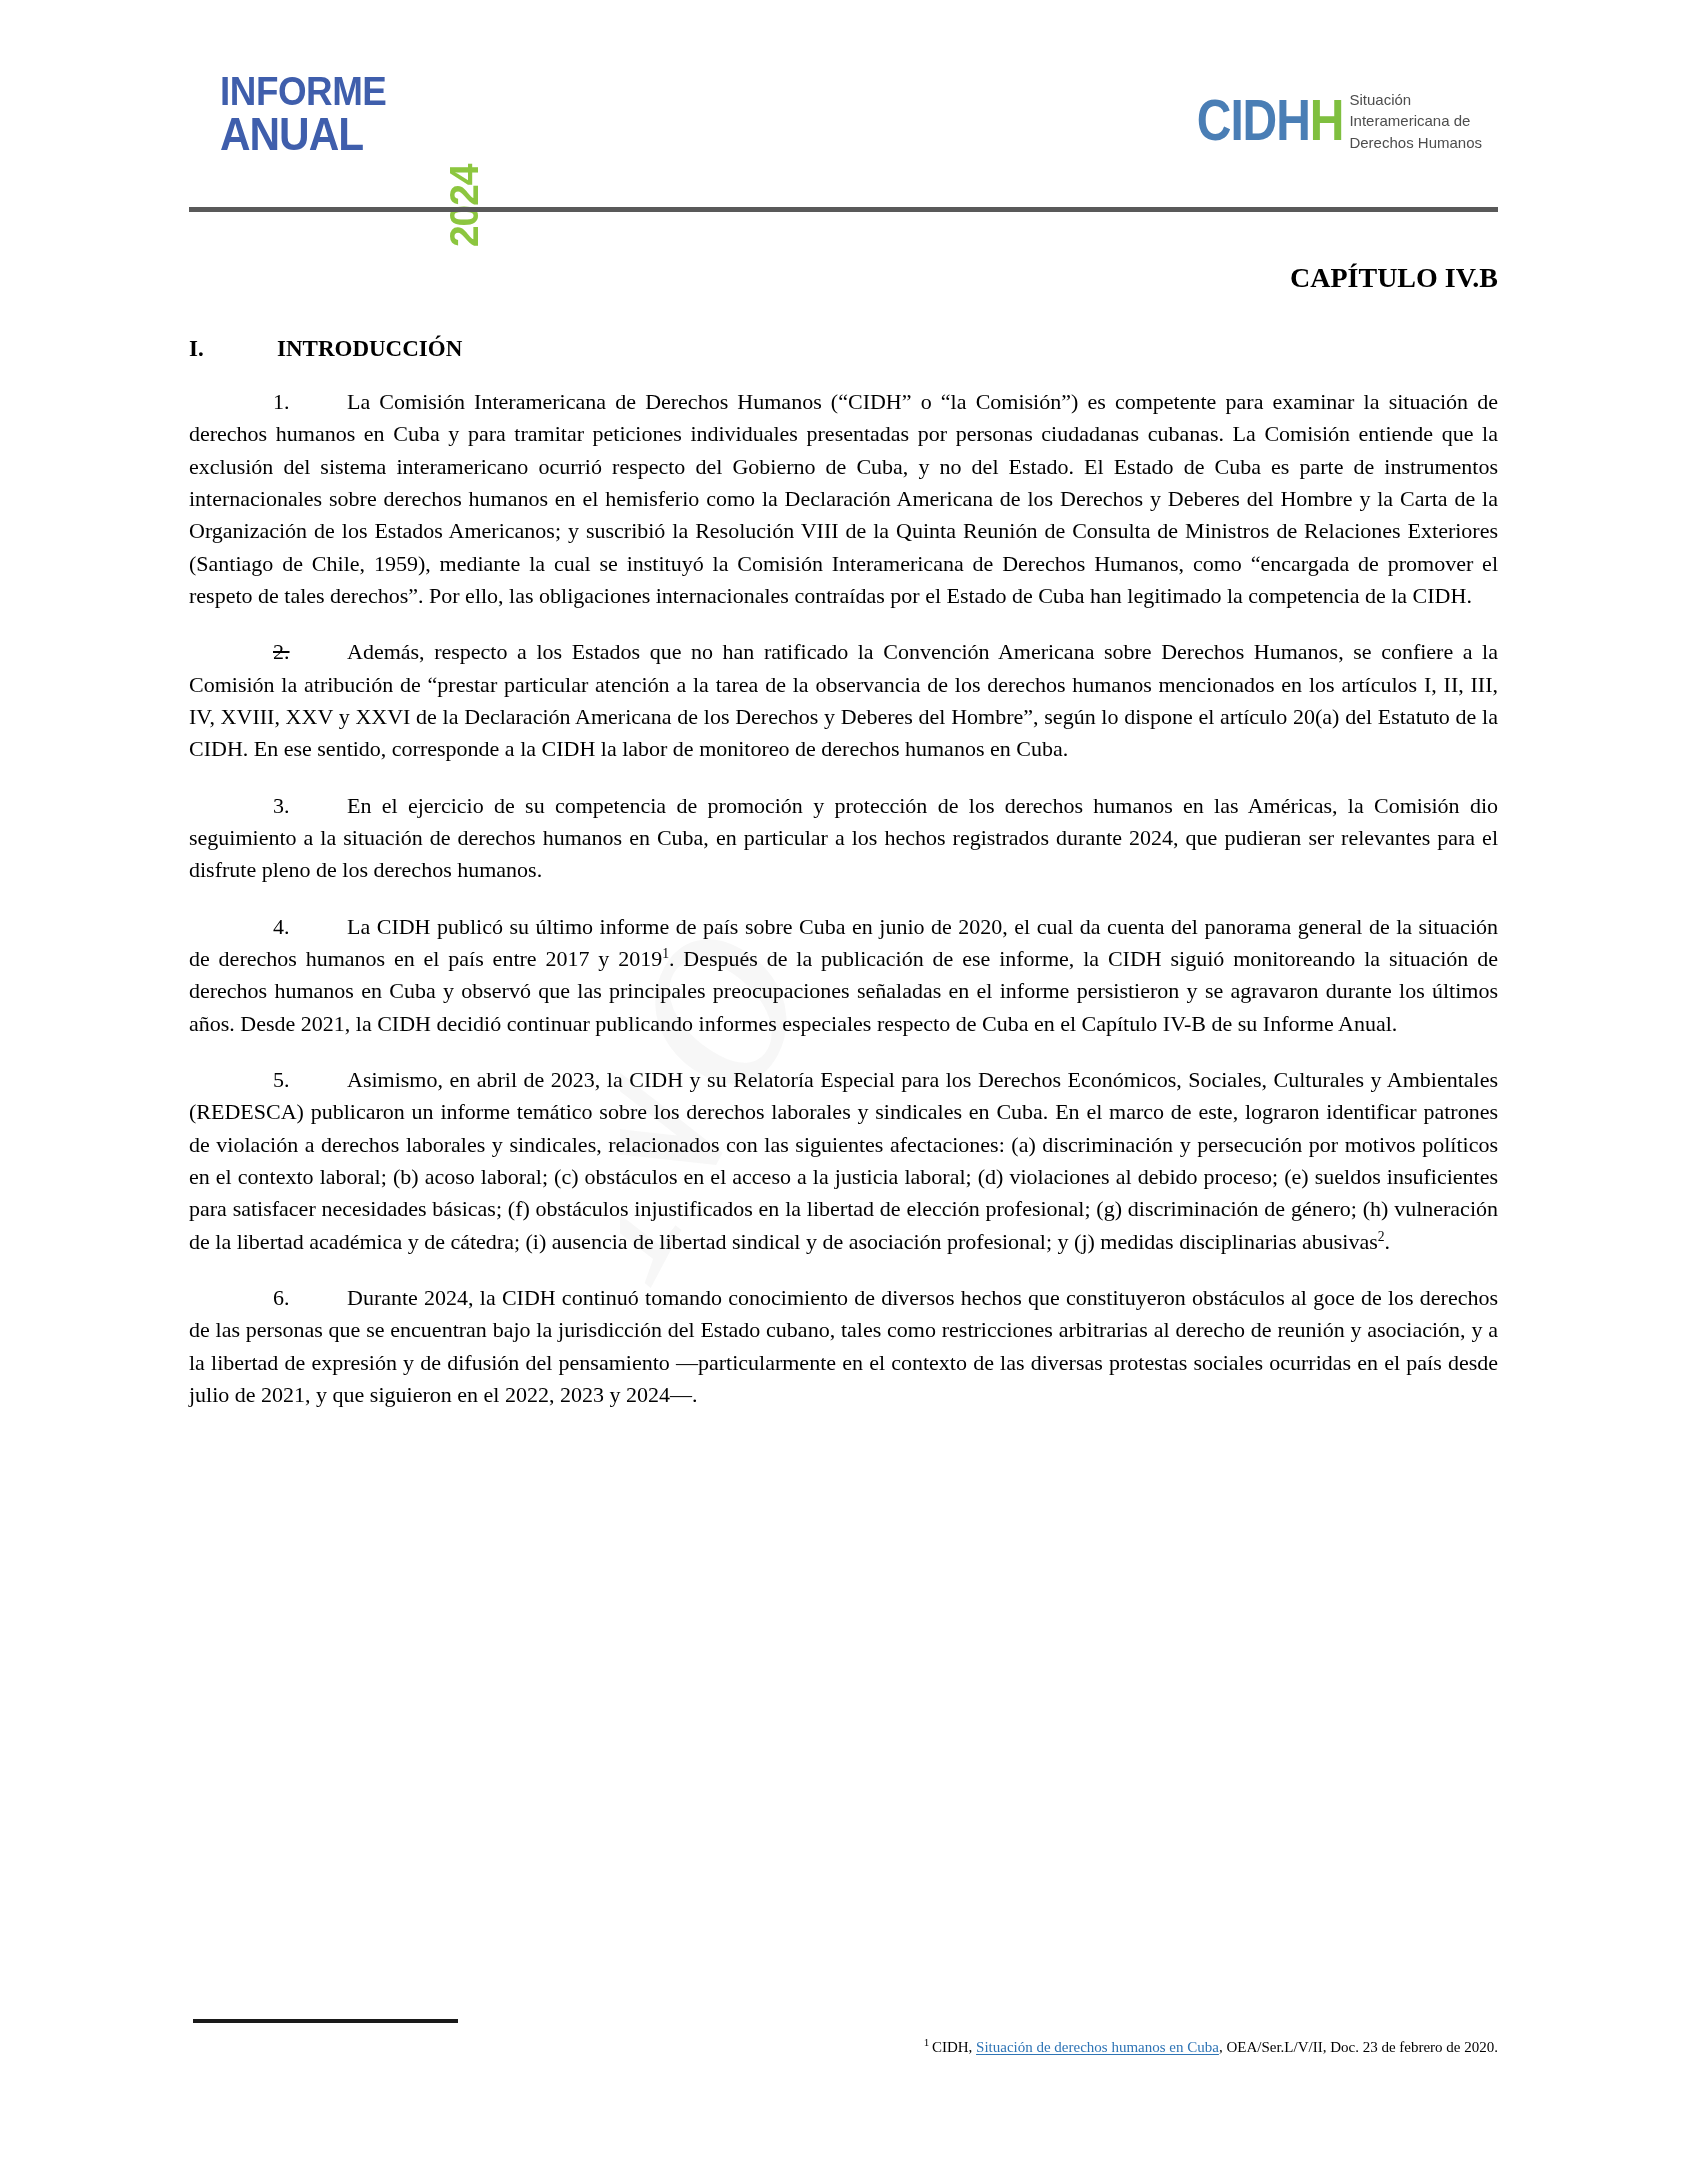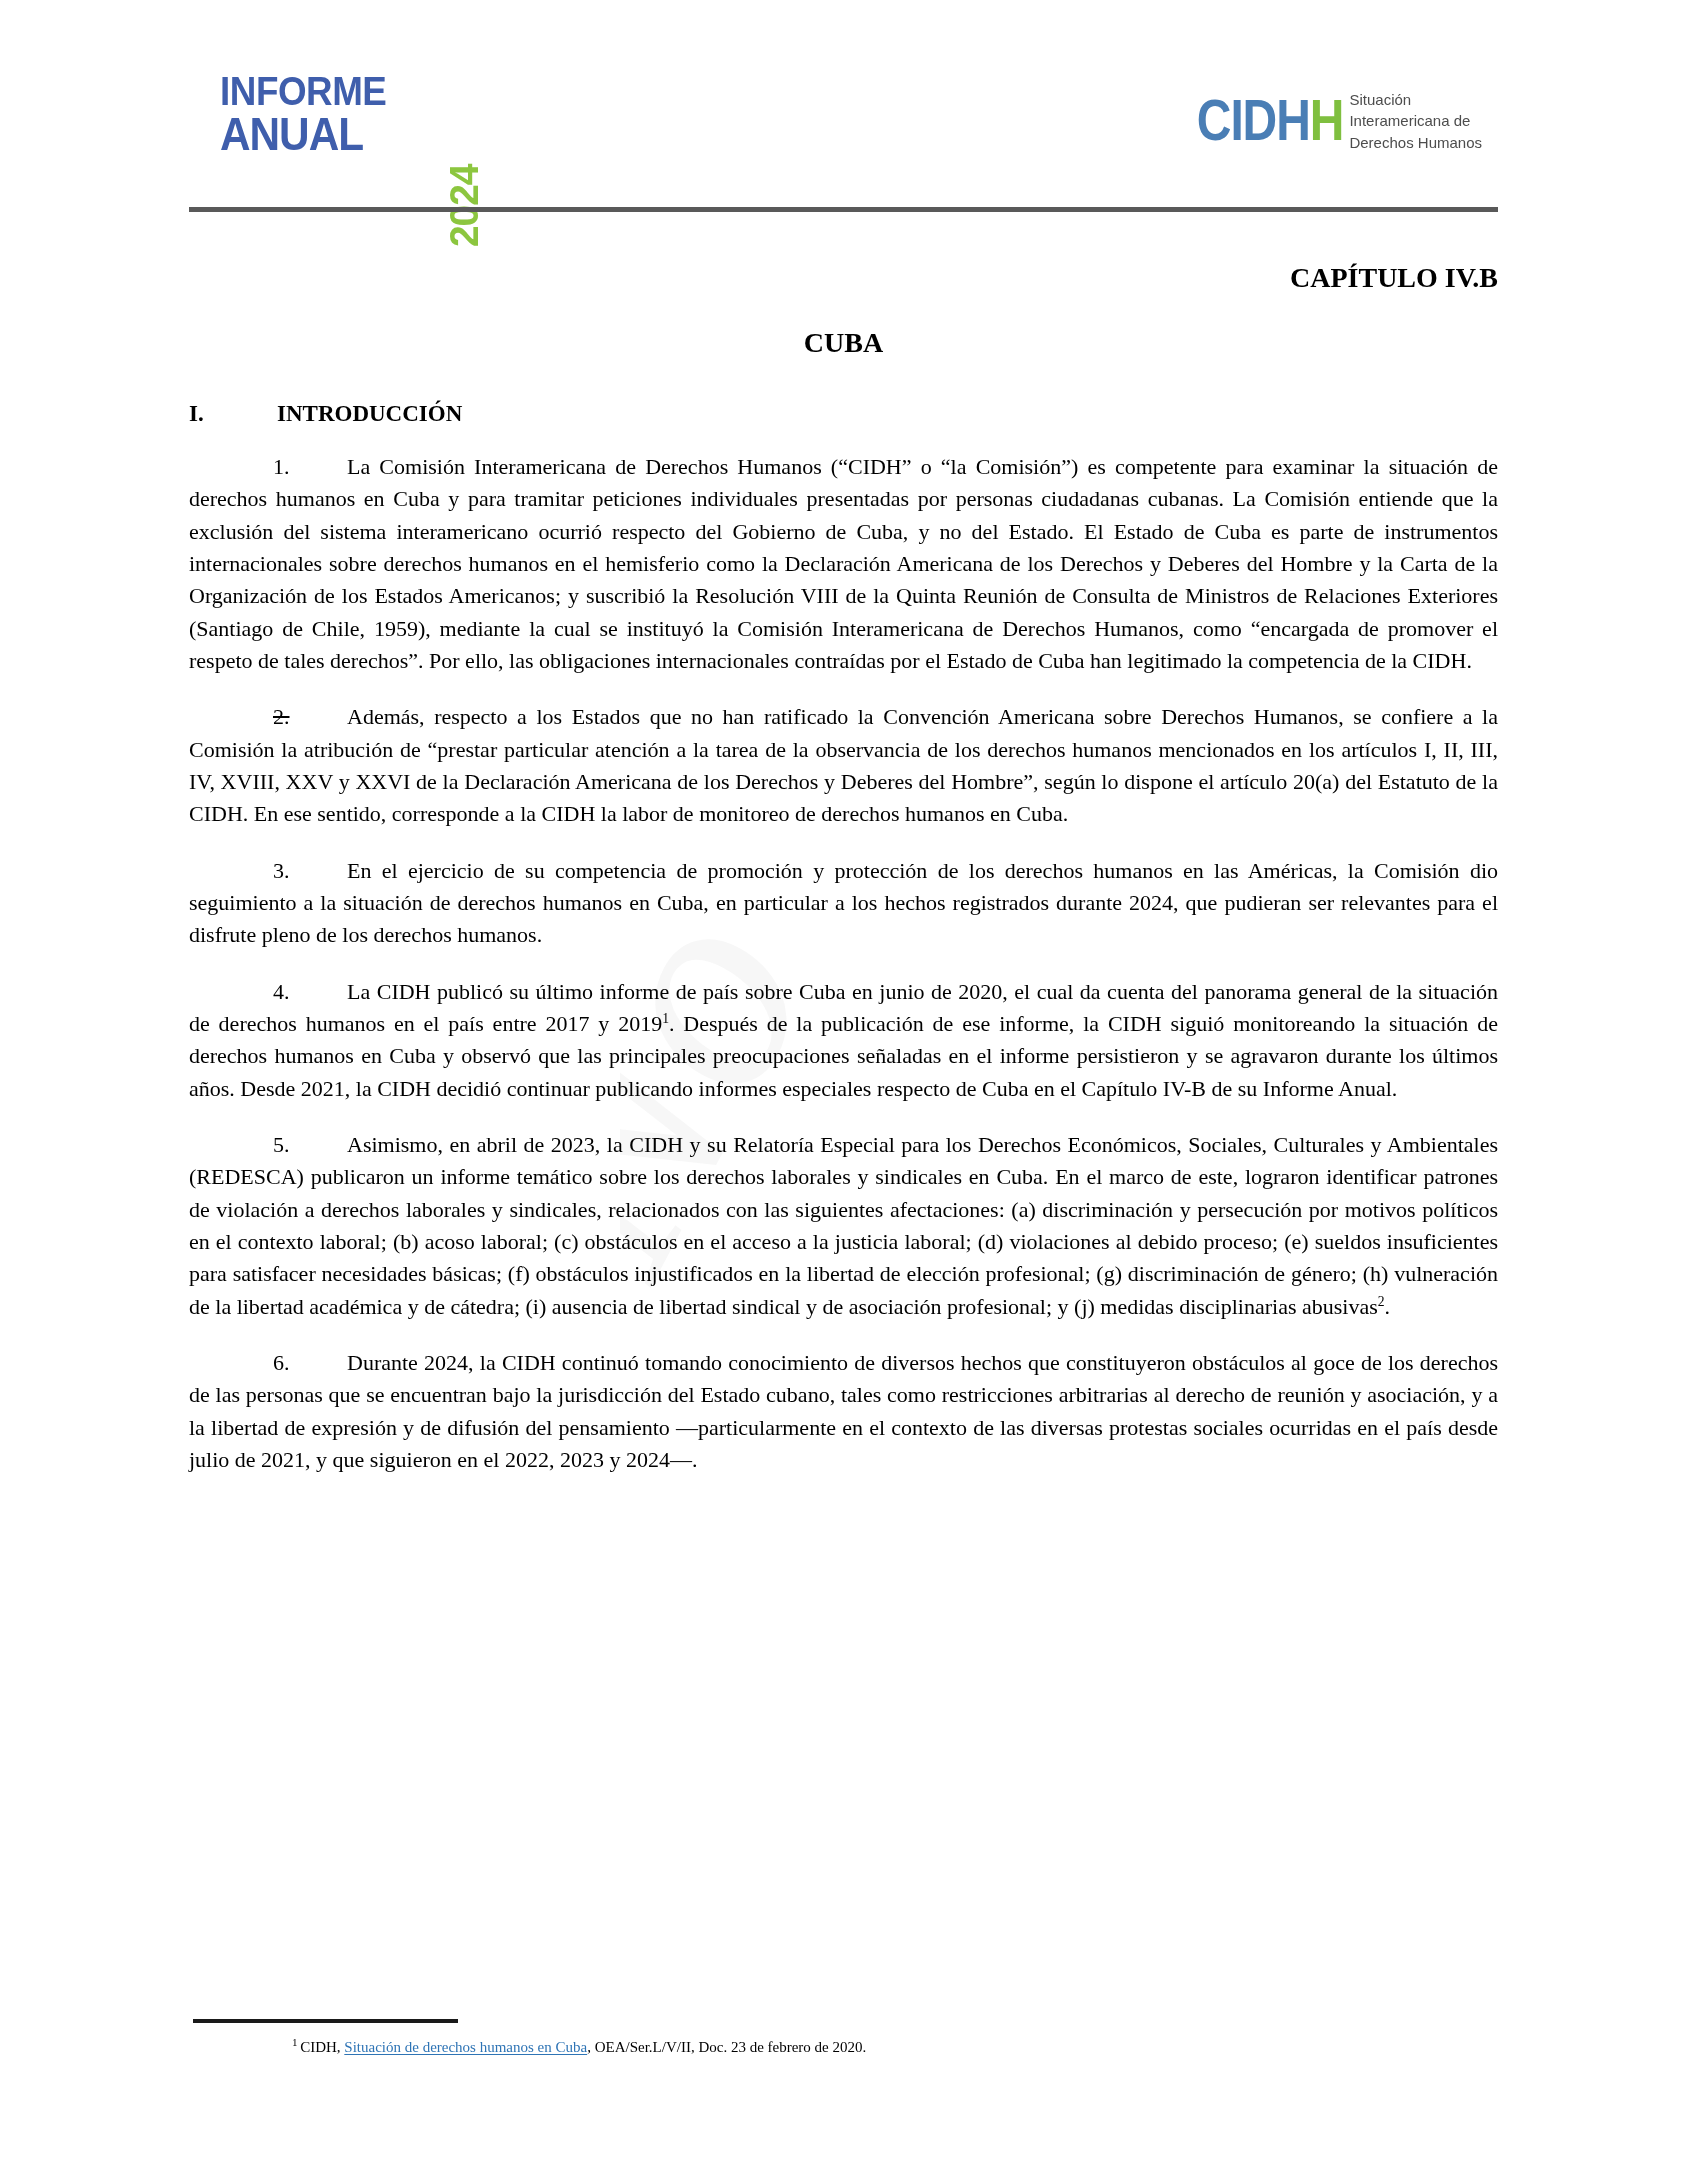--- a/index.html
+++ b/index.html
@@ -208,21 +208,21 @@
     width: 265px;
     height: 3.7px;
     background: #1a1a1a;
     margin: 0 0 13.7px 4.2px;
   }
   .fn-item {
     font-size: 15px;
     line-height: 1.5;
     margin: 0 0 2.1px 0;
     padding-left: 103px;
-    text-align: left;
+    text-align: right;
     white-space: nowrap;
   }
   .fn-item sup {
     font-size: 0.74em;
     vertical-align: super;
     line-height: 0;
     margin-right: 2.6px;
   }
   .fn-link {
     color: #2E74B5;
@@ -262,21 +262,20 @@
         <span style="display:block">Derechos Humanos</span>
       </span>
     </div>
 
     <div class="header-rule"></div>
   </div>
 
   <div class="content">
 
     <h1 class="doc-title">CAPÍTULO IV.B</h1>
-    <h2 class="doc-subtitle">CUBA</h2>
 
     <div class="section-heading">
       <span class="num">I.</span>
       <span class="label">INTRODUCCIÓN</span>
     </div>
 
     <p class="para"><span class="pnum"><span class="n">1.</span></span><span>La Comisión Interamericana de Derechos Humanos (“CIDH” o “la Comisión”) es competente para examinar la situación de derechos humanos en Cuba y para tramitar peticiones individuales presentadas por personas ciudadanas cubanas. La Comisión entiende que la exclusión del sistema interamericano ocurrió respecto del Gobierno de Cuba, y no del Estado. El Estado de Cuba es parte de instrumentos internacionales sobre derechos humanos en el hemisferio como la Declaración Americana de los Derechos y Deberes del Hombre y la Carta de la Organización de los Estados Americanos; y suscribió la Resolución VIII de la Quinta Reunión de Consulta de Ministros de Relaciones Exteriores (Santiago de Chile, 1959), mediante la cual se instituyó la Comisión Interamericana de Derechos Humanos, como “encargada de promover el respeto de tales derechos”. Por ello, las obligaciones internacionales contraídas por el Estado de Cuba han legitimado la competencia de la CIDH.</span></p>
 
     <p class="para"><span class="pnum"><span class="n struck">2.</span></span><span>Además, respecto a los Estados que no han ratificado la Convención Americana sobre Derechos Humanos, se confiere a la Comisión la atribución de “prestar particular atención a la tarea de la observancia de los derechos humanos mencionados en los artículos I, II, III, IV, XVIII, XXV y XXVI de la Declaración Americana de los Derechos y Deberes del Hombre”, según lo dispone el artículo 20(a) del Estatuto de la CIDH. En ese sentido, corresponde a la CIDH la labor de monitoreo de derechos humanos en Cuba.</span></p>
 

